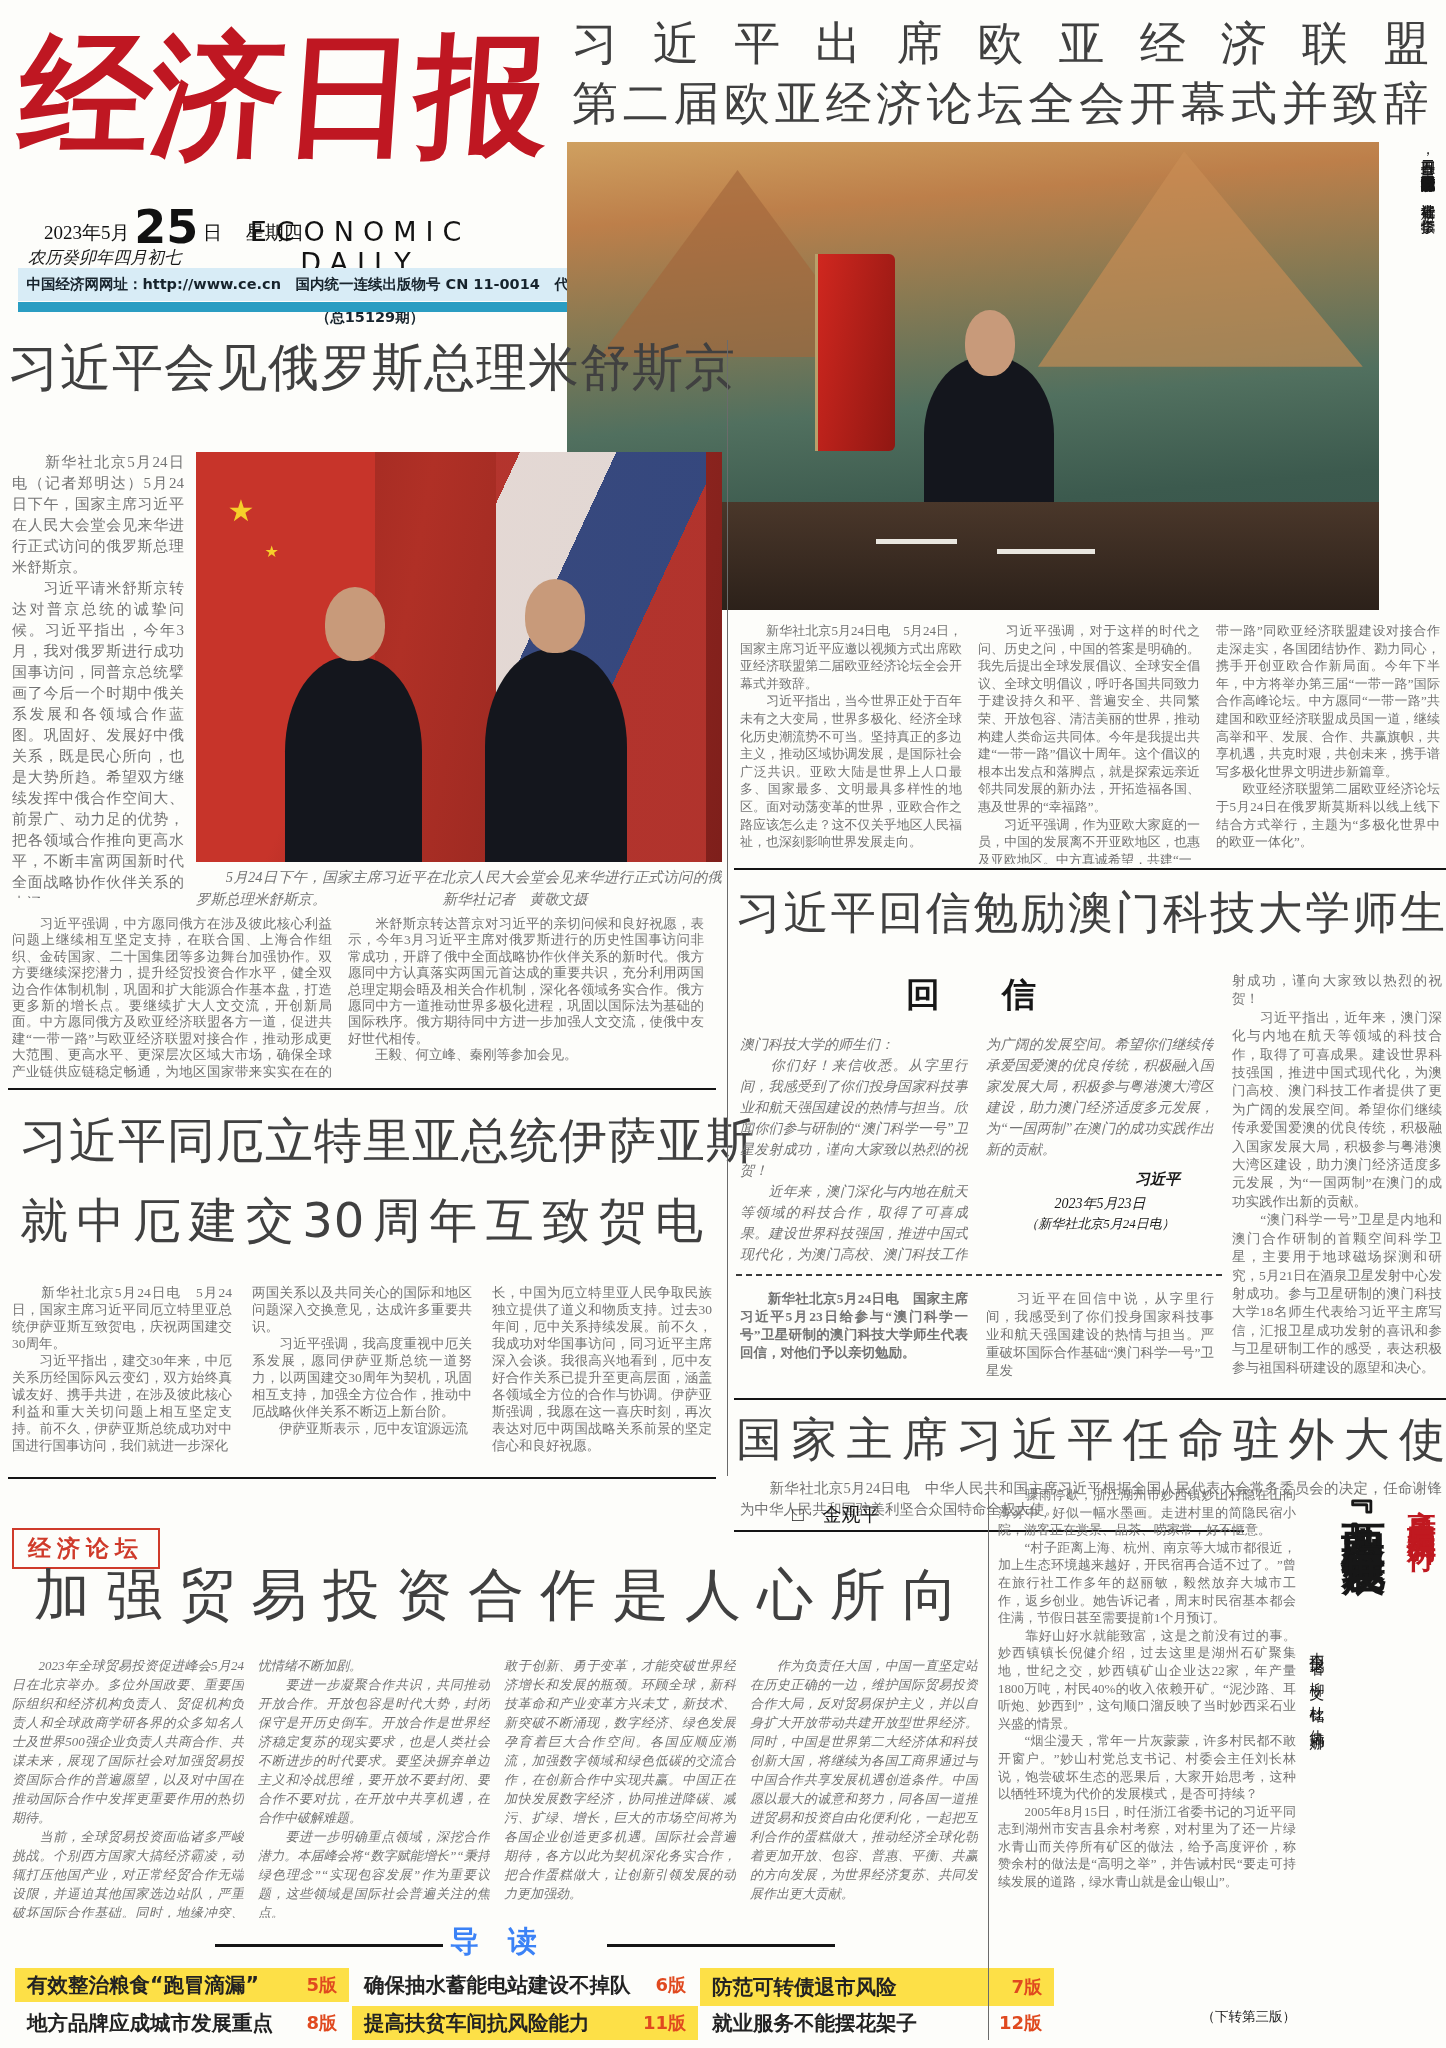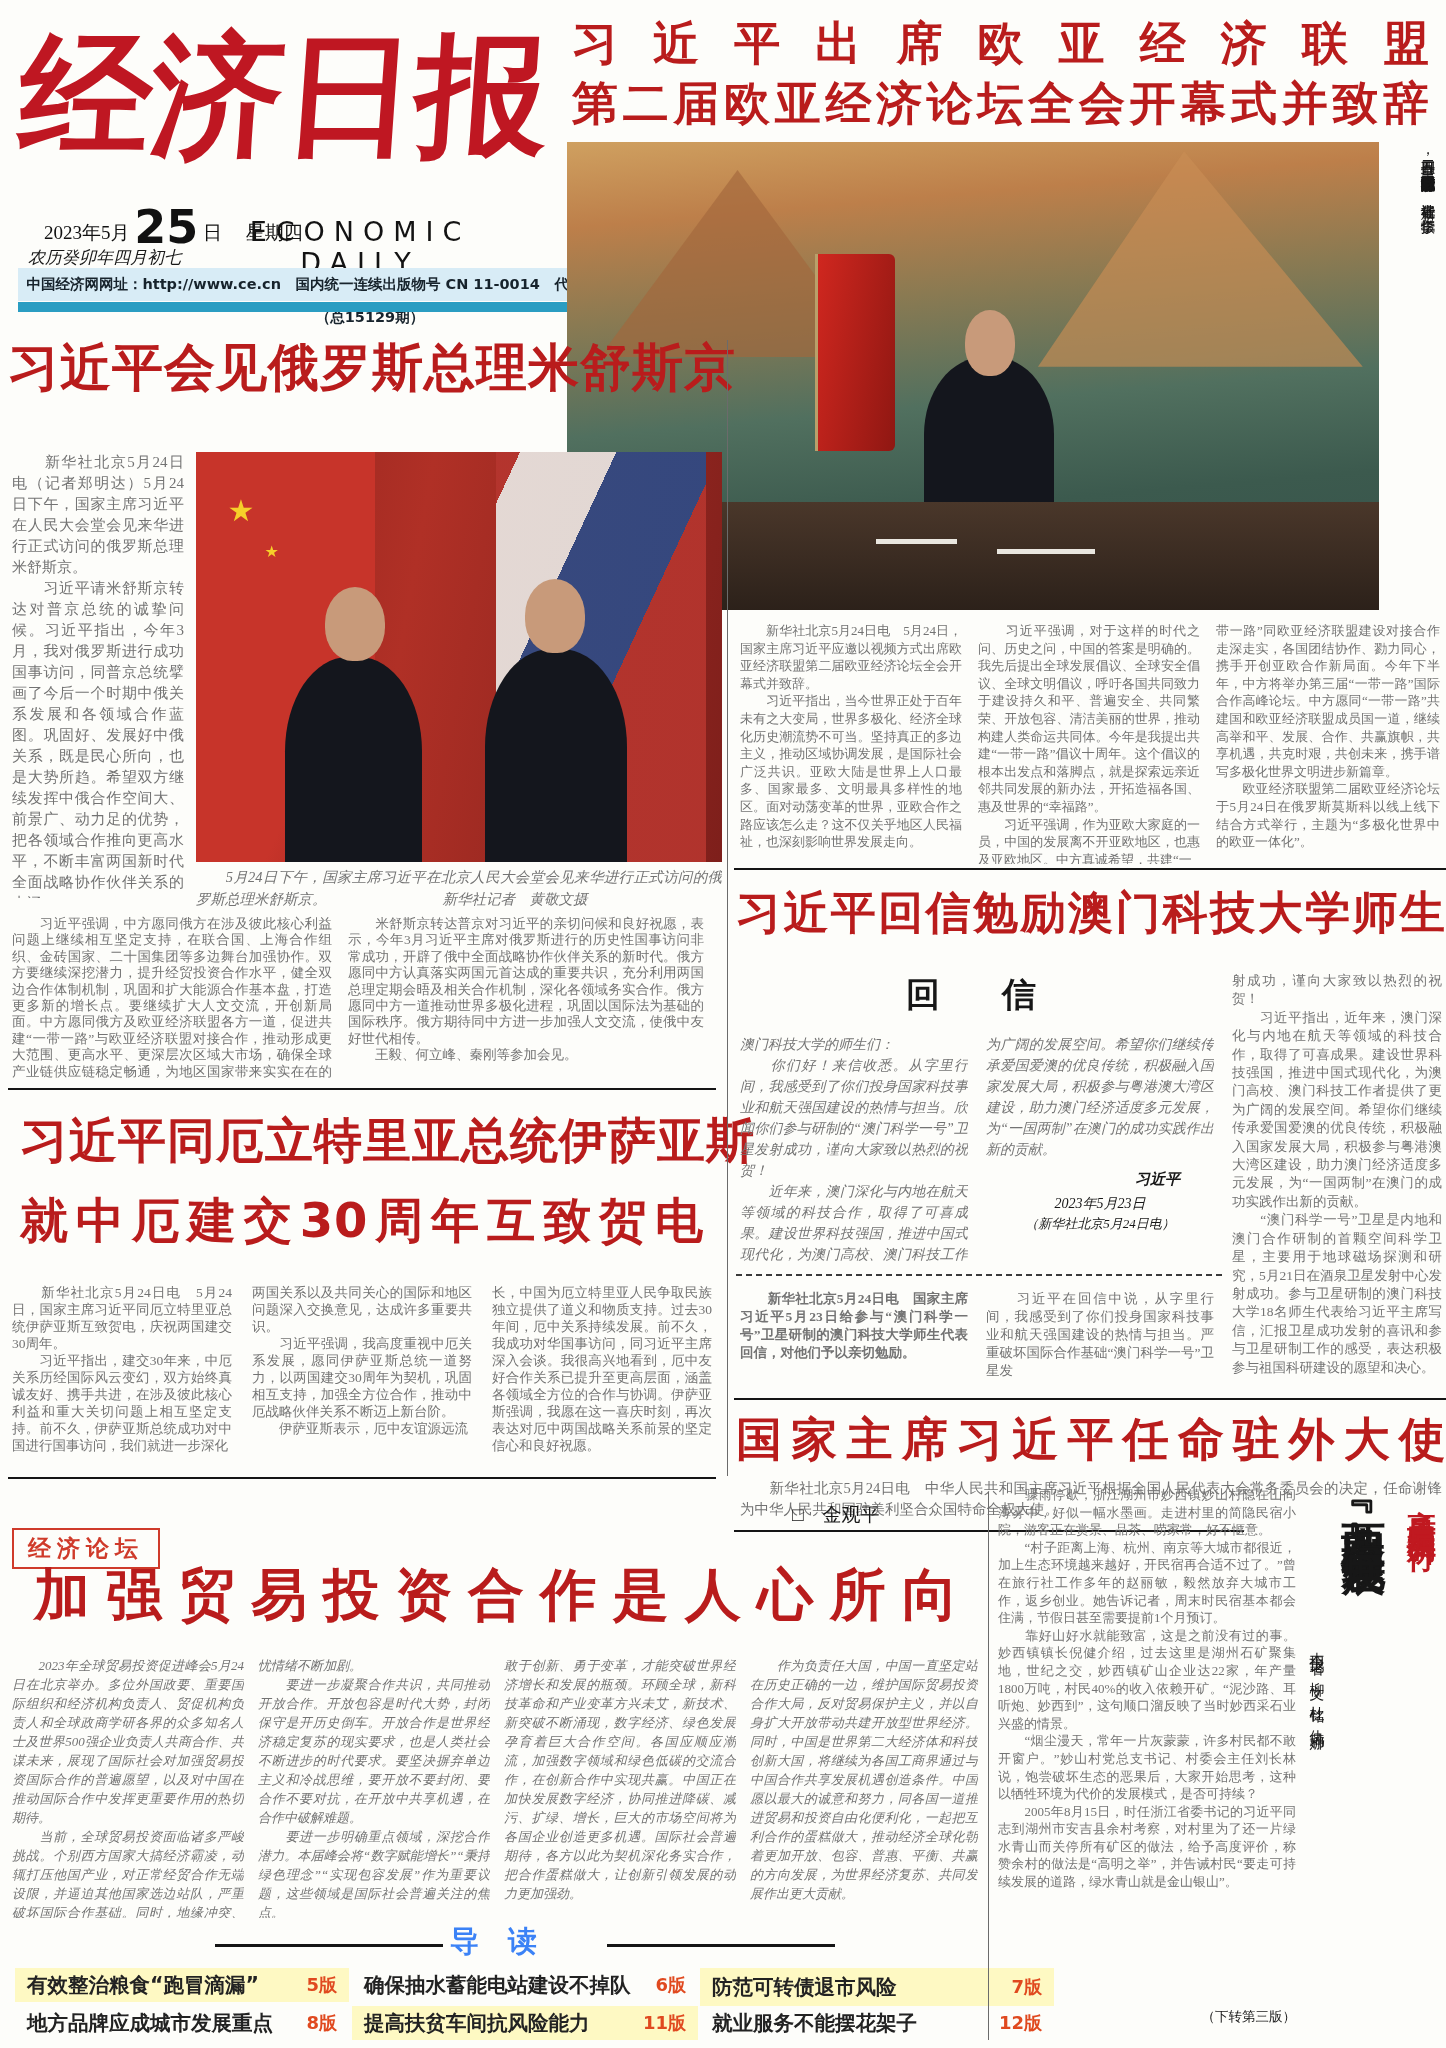--- a/index.html
+++ b/index.html
@@ -1,19 +1,19 @@
 <!DOCTYPE html>
 <html><head>
 <meta charset="utf-8">
 <style>
   html,body{margin:0;padding:0;background:#888;}
   #page{position:relative;width:1446px;height:2048px;background:#fdfdfa;margin:0 auto;
         font-family:"Liberation Serif","DejaVu Serif",serif;color:#171717;overflow:hidden;}
   .abs{position:absolute;}
-  .hl{font-family:"DejaVu Sans","Liberation Sans",sans-serif;font-weight:700;color:#b91c1c;
+  .hl{font-family:"DejaVu Sans","Liberation Sans",sans-serif;font-weight:400;color:#404040;
       text-align:justify;text-align-last:justify;line-height:1.18;letter-spacing:1px;white-space:nowrap;}
   .col{text-align:justify;overflow:hidden;white-space:pre-line;color:#737373;}
   .fs{font-style:italic;}
   .hr{background:#151515;height:2px;}
   .vr{background:#6b6b6b;width:1px;}
   .dashed{border-top:2px dashed #3a3a3a;height:0;}
   
   #masthead{left:20px;top:2px;width:545px;height:190px;display:flex;justify-content:space-between;
       align-items:center;color:#bf1722;font-weight:bold;font-size:132px;transform:skewX(-4deg);
       font-family:"DejaVu Serif","Liberation Serif",serif;}
@@ -41,21 +41,21 @@
   .p2 .desk{position:absolute;bottom:0;left:0;right:0;height:23%;background:linear-gradient(180deg,#4a372a,#2c211a);}
   .p2 .paper{position:absolute;background:#e9e6df;height:5px;}
   .p2 .flag{position:absolute;left:30.5%;top:24%;width:9.5%;height:42%;
       background:linear-gradient(100deg,#d0271f,#8f1712);border-left:3px solid #b9a06a;border-radius:0 6px 6px 0;}
   
   .vert{writing-mode:vertical-rl;text-orientation:upright;}
   
   .dd-item{display:flex;align-items:center;padding:0 12px;font-size:20.5px;font-weight:bold;
       font-family:"DejaVu Sans",sans-serif;color:#222;}
   .dd-item .pg{margin-left:auto;color:#e0491f;font-size:18px;}
-  .pink{background:#fef9c3;}
+  .pink{background:#fde047;}
   .tagbox{border:2px solid #cf3a2a;color:#cf3a2a;font-weight:bold;font-size:23px;
       padding:3px 14px;letter-spacing:6px;font-family:"DejaVu Sans",sans-serif;}
 </style>
 </head>
 <body>
 
 <div id="page">
 
   <div id="masthead" class="abs">经济日报</div>
 

